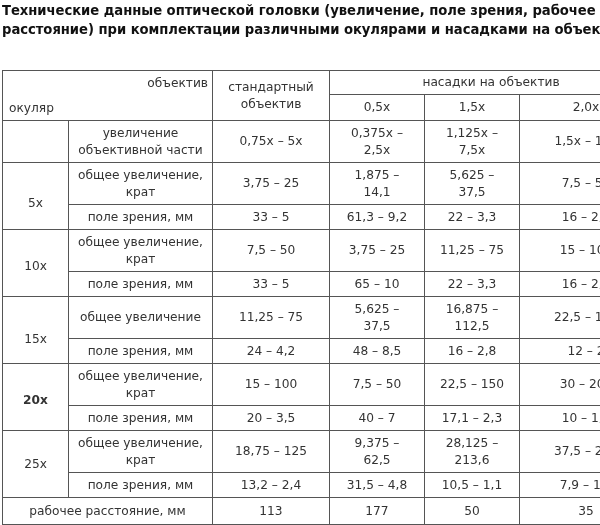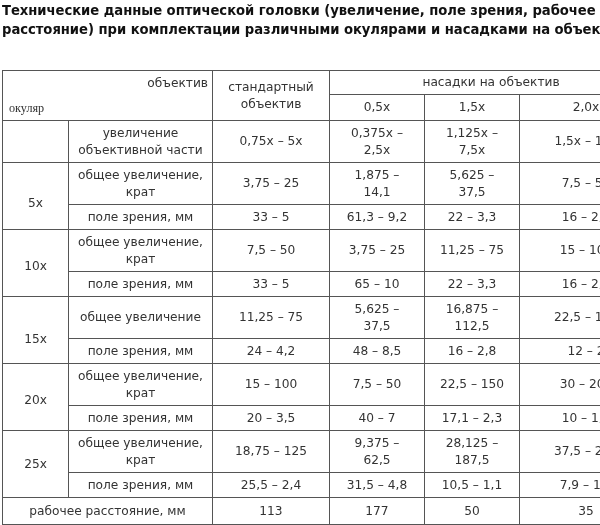--- a/index.html
+++ b/index.html
@@ -53,21 +53,20 @@
     }
     .corner-top {
       position: absolute;
       right: 4px;
       top: 4px;
     }
     .corner-bottom {
       position: absolute;
       left: 6px;
       bottom: 3px;
-      font-family: Liberation Serif, serif;
     }
     .c2 { display: block; }
   </style>
 </head>
 <body>
 
 <div class="title">
   <div>Технические данные оптической головки (увеличение, поле зрения, рабочее</div>
   <div>расстояние) при комплектации различными окулярами и насадками на объектив</div>
 </div>
@@ -197,21 +196,21 @@
         </td>
       </tr>
       <tr style="height: 25px;">
         <td>поле зрения, мм</td>
         <td>24 – 4,2</td>
         <td>48 – 8,5</td>
         <td>16 – 2,8</td>
         <td>12 – 2</td>
       </tr>
       <tr style="height: 42px;">
-        <td rowspan="2" style="padding-top: 6px;">20х</td>
+        <td rowspan="2" style="padding-top: 6px; font-weight: bold;">20х</td>
         <td>
           <span class="c2">общее увеличение,</span>
           <span class="c2">крат</span>
         </td>
         <td>
           <span class="c2">15 – 100</span>
         </td>
         <td>
           <span class="c2">7,5 – 50</span>
         </td>
@@ -237,29 +236,29 @@
         </td>
         <td>
           <span class="c2">18,75 – 125</span>
         </td>
         <td>
           <span class="c2">9,375 –</span>
           <span class="c2">62,5</span>
         </td>
         <td>
           <span class="c2">28,125 –</span>
-          <span class="c2">187,5</span>
+          <span class="c2">213,6</span>
         </td>
         <td>
           <span class="c2">37,5 – 250</span>
         </td>
       </tr>
       <tr style="height: 25px;">
         <td>поле зрения, мм</td>
-        <td>25,5 – 2,4</td>
+        <td>13,2 – 2,4</td>
         <td>31,5 – 4,8</td>
         <td>10,5 – 1,1</td>
         <td>7,9 – 1,2</td>
       </tr>
       <tr style="height: 27px;">
         <td colspan="2">рабочее расстояние, мм</td>
         <td>113</td>
         <td>177</td>
         <td>50</td>
         <td>35</td>

